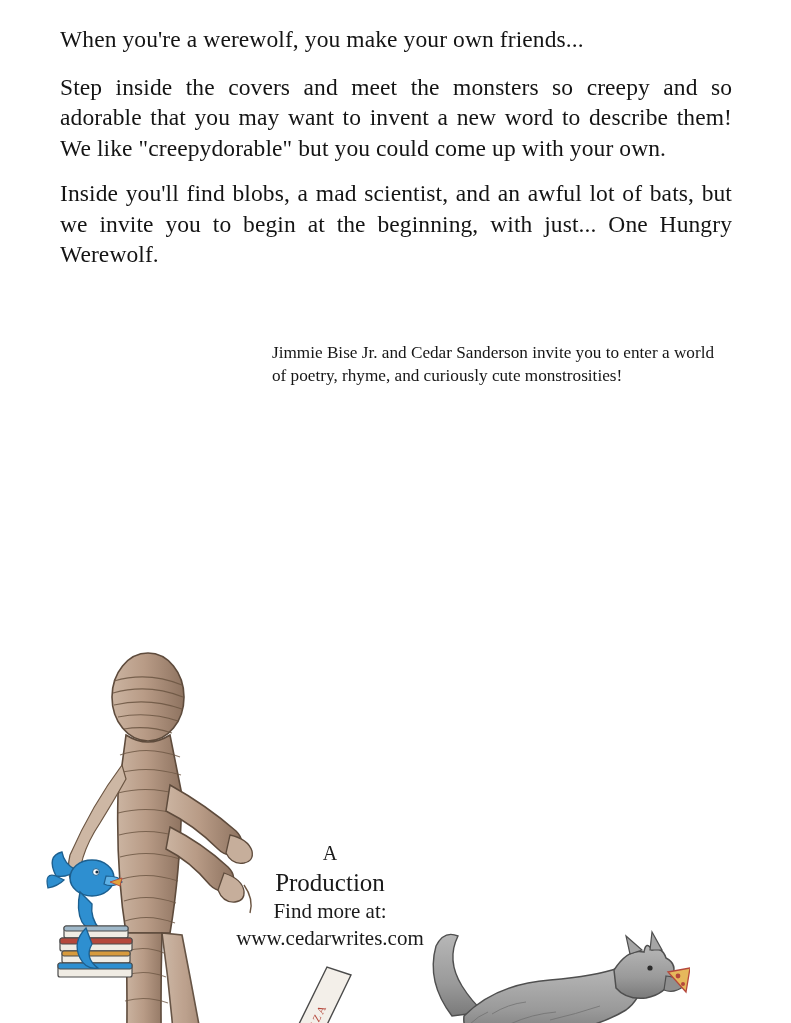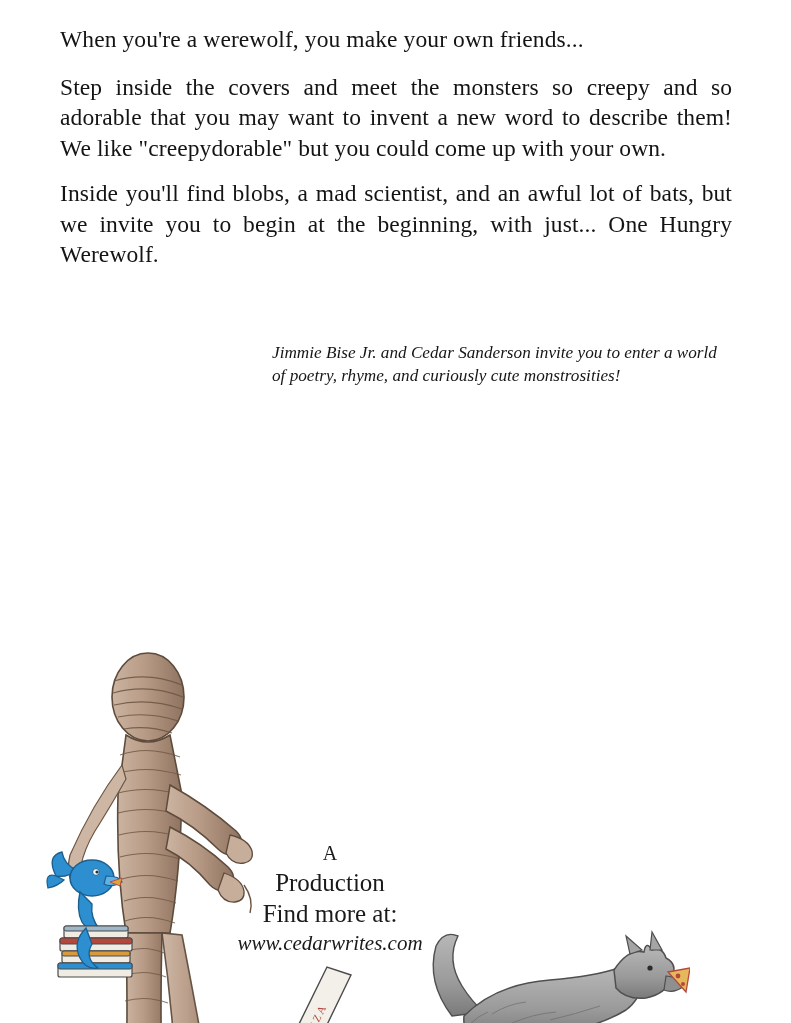--- a/index.html
+++ b/index.html
@@ -51,21 +51,20 @@
     top: 320px;
     width: 791px;
     height: 500px;
   }
 
   .mid-copy {
     position: absolute;
     left: 272px;
     top: 22px;
     width: 450px;
-    font-style: italic;
   }
   .mid-para {
     font-size: 17.2px;
     line-height: 1.33;
     margin: 0 0 22px 0;
     color: #161616;
   }
   .mid-para.justified {
     text-align: justify;
   }
@@ -117,26 +116,25 @@
   .f-studio {
     font-size: 30px;
     letter-spacing: 0.2px;
     margin-bottom: 2px;
   }
   .f-production {
     font-size: 25px;
     margin-bottom: 2px;
   }
   .f-find {
-    font-size: 25px;
+    font-size: 21px;
     margin-bottom: 2px;
   }
   .f-url {
     font-size: 21px;
-    font-style: italic;
   }
   .art-logo {
     left: 42px;
     top: 4px;
     width: 108px;
     height: 150px;
   }
 </style>
 </head>
 <body>

